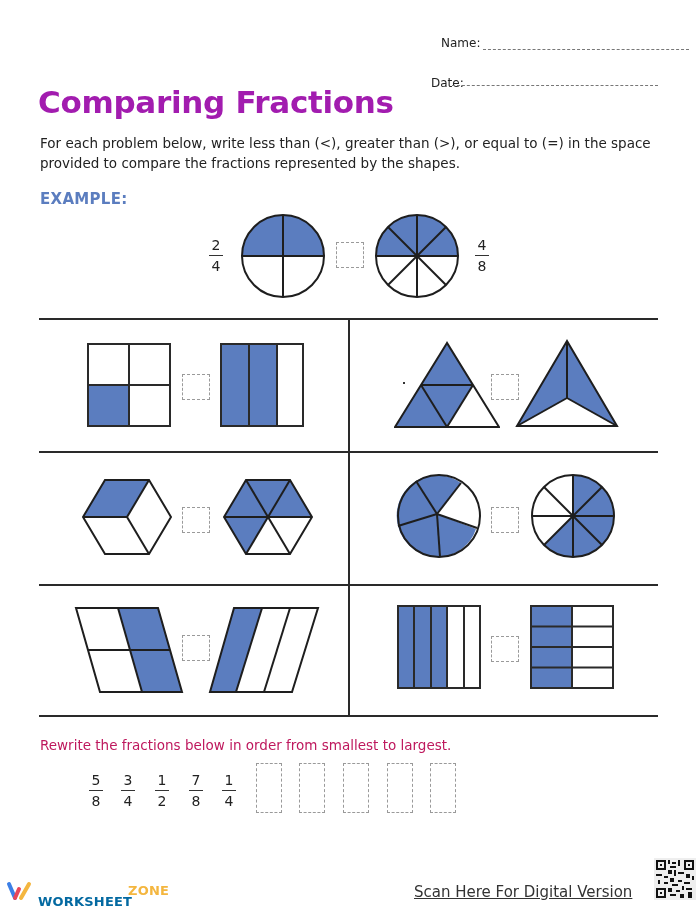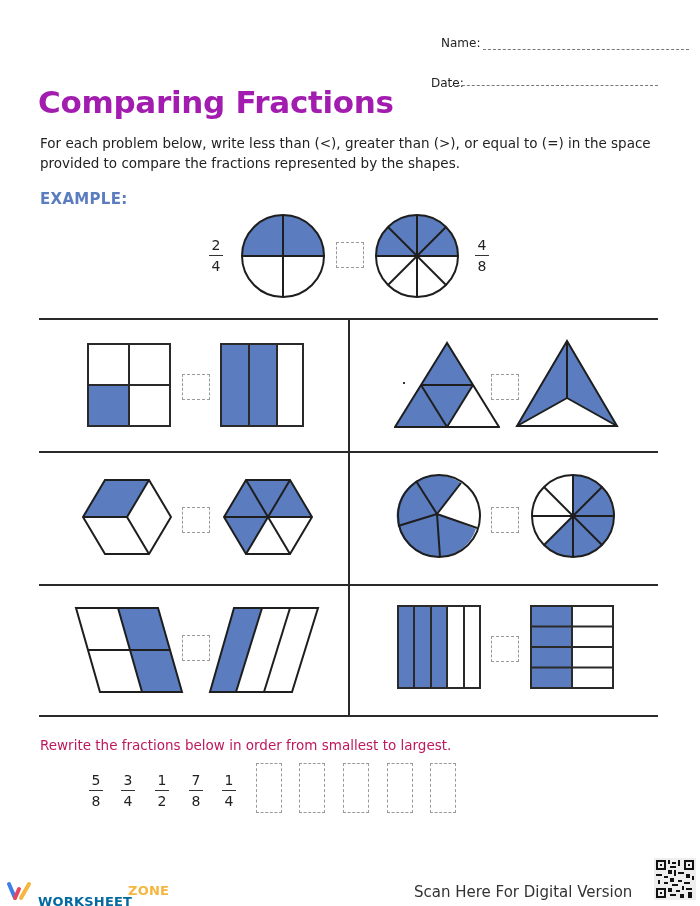--- a/index.html
+++ b/index.html
@@ -12,21 +12,21 @@
   .instr { left: 40px; top: 133px; font-size: 13.5px; line-height: 20px; color: #222; width: 640px; }
   .example-label { left: 40px; top: 190px; font-size: 15px; font-weight: bold; color: #5b7dbf; letter-spacing: 0.3px; }
   .frac { text-align: center; font-size: 14px; color: #222; width: 20px; line-height: 18px; }
   .frac .bar { height: 0; border-top: 1.5px solid #333; margin: 1px 3px; }
   .ansbox { border: 1.3px dashed #9a9a9a; background: #fff; }
   .hline { height: 2px; background: #2a2a2a; }
   .vline { width: 2px; background: #2a2a2a; }
   .rewrite { left: 40px; top: 737px; font-size: 13.5px; color: #be185d; }
   .slot { border: 1.3px dashed #9a9a9a; width: 24px; height: 48px; }
   .logo-text { font-size: 13px; font-weight: bold; letter-spacing: 0.2px; }
-  .scan { font-size: 15px; color: #333; }
+  .scan { font-size: 15px; color: #333; text-decoration: underline; }
   svg { display: block; }
 </style>
 </head>
 <body>
 
 <div class="abs" style="left:410px;top:36px;width:250px;height:18px;margin-left:31px;">
   <span class="field-label abs" style="left:0;top:0;">Name:</span>
   <div class="field-line abs" style="left:42px;top:13px;width:206px;"></div>
 </div>
 <div class="abs" style="left:415px;top:72px;width:245px;height:18px;">

